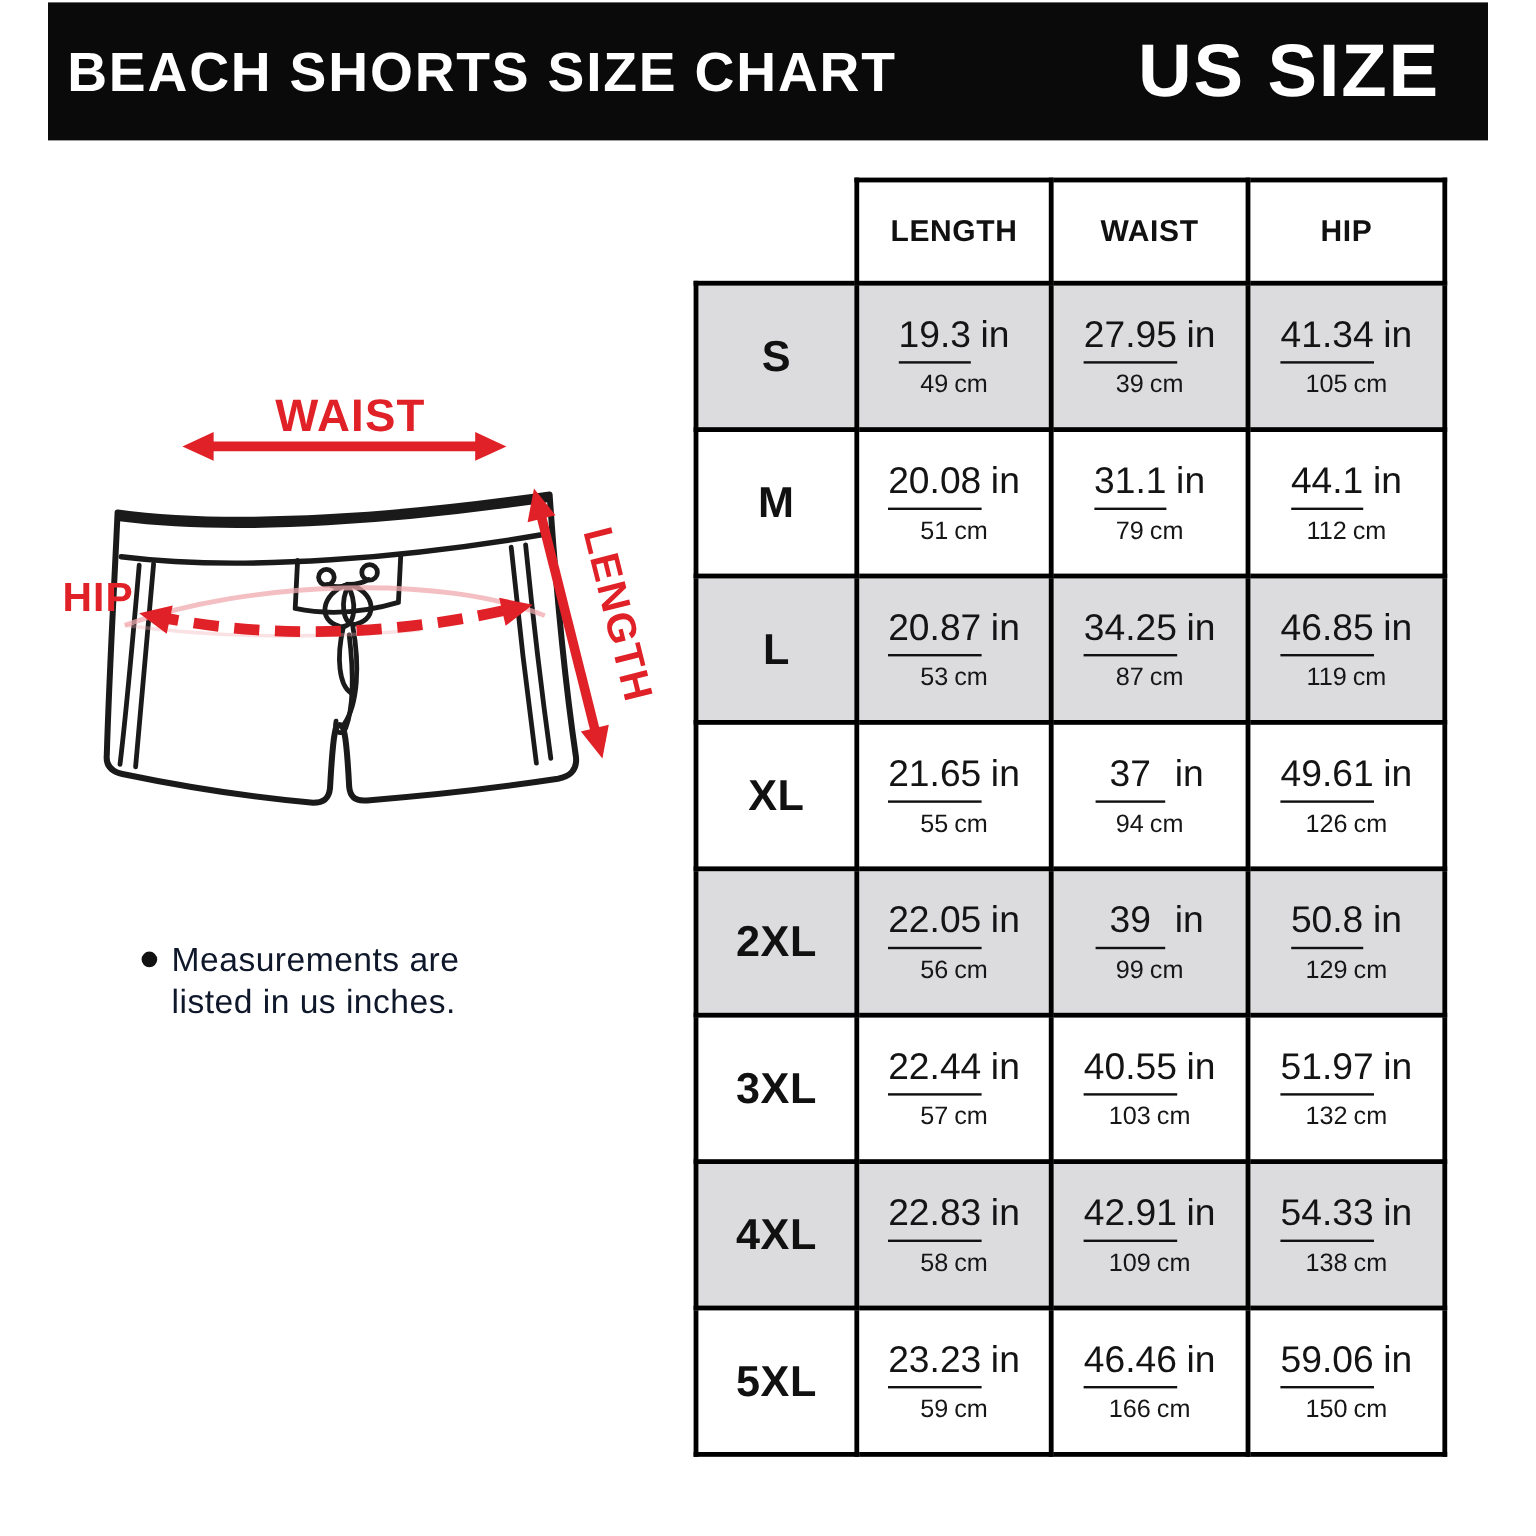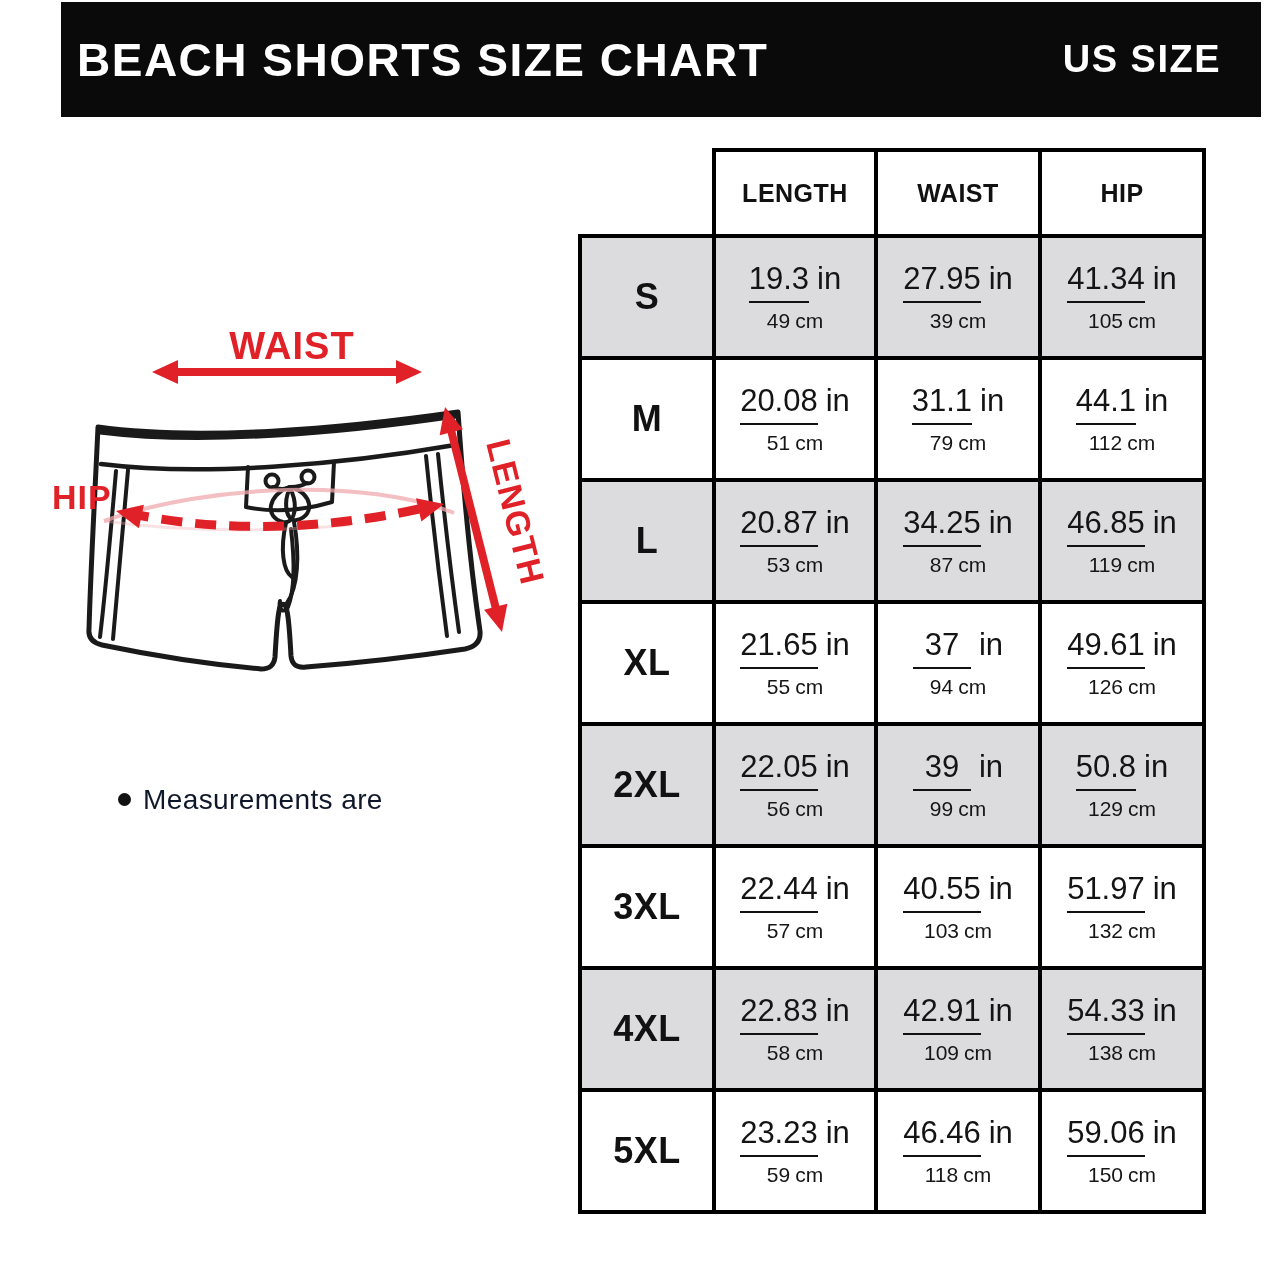--- a/index.html
+++ b/index.html
@@ -5,27 +5,27 @@
   html,body{margin:0;padding:0;}
   body{
     width:1280px;height:1280px;position:relative;overflow:hidden;
     background:#ffffff;font-family:"Liberation Sans",sans-serif;
     -webkit-font-smoothing:antialiased;
   }
   
   .title-bar{
     position:absolute;left:40px;top:2px;width:1200px;height:115px;
     background:#0a0a0a;display:flex;align-items:center;justify-content:space-between;
-    box-sizing:border-box;padding:0 40px 0 16px;margin-left:21px;
+    box-sizing:border-box;padding:0 40px 0 16px;
   }
   .title-bar .main-title{
     color:#fff;font-size:46px;font-weight:bold;letter-spacing:1.5px;white-space:nowrap;
   }
   .title-bar .badge{
-    color:#fff;font-size:38px;font-weight:bold;letter-spacing:1.5px;white-space:nowrap;
+    color:#fff;font-size:62px;font-weight:bold;letter-spacing:1.5px;white-space:nowrap;
   }
   
   .diagram{position:absolute;left:40px;top:315px;width:520px;height:400px;}
   
   .notes{position:absolute;left:118px;top:782px;width:360px;}
   .note{display:flex;gap:12px;margin-bottom:42px;}
   .note .dot{flex:0 0 auto;width:13px;height:13px;border-radius:50%;background:#111;margin-top:11px;}
   .note .txt{font-size:28px;line-height:35px;color:#0f172a;letter-spacing:.4px;}
   
   .size-table{
@@ -125,21 +125,21 @@
     <line x1="410" y1="111" x2="457" y2="298" stroke="#e02127" stroke-width="8"></line>
     <path d="M0,0 L-26,-12 L-26,12 Z" transform="translate(405,92) rotate(256)"></path>
     <path d="M0,0 L-26,-12 L-26,12 Z" transform="translate(462,317) rotate(76)"></path>
   </g>
   <text transform="translate(464,200) rotate(76)" text-anchor="middle" font-size="34" font-weight="bold" fill="#e02127" letter-spacing="1.5">LENGTH</text>
 </svg>
 
 <div class="notes">
   <div class="note">
     <span class="dot"></span>
-    <span class="txt"><span>Measurements are</span><br></span>
+    <span class="txt"><span>Measurements are</span><br><span>listed in us inches.</span></span>
   </div>
 </div>
 
 <table class="size-table">
   <colgroup>
       <col class="c-size">
       <col class="c-len">
       <col class="c-waist">
       <col class="c-hip">
     </colgroup>
@@ -265,21 +265,21 @@
   </tr>
 
   <tr>
     <td class="size-cell">5XL</td>
     <td>
       <div class="in-line"><span class="num">23.23</span><span class="unit">in</span></div>
       <div class="cm-line"><span>59</span><span class="unit-cm">cm</span></div>
     </td>
     <td>
       <div class="in-line"><span class="num">46.46</span><span class="unit">in</span></div>
-      <div class="cm-line"><span>118</span><span class="unit-cm">cm</span></div>
+      <div class="cm-line"><span>166</span><span class="unit-cm">cm</span></div>
     </td>
     <td>
       <div class="in-line"><span class="num">59.06</span><span class="unit">in</span></div>
       <div class="cm-line"><span>150</span><span class="unit-cm">cm</span></div>
     </td>
   </tr>
 </tbody>
 </table>
 
 </body></html>

